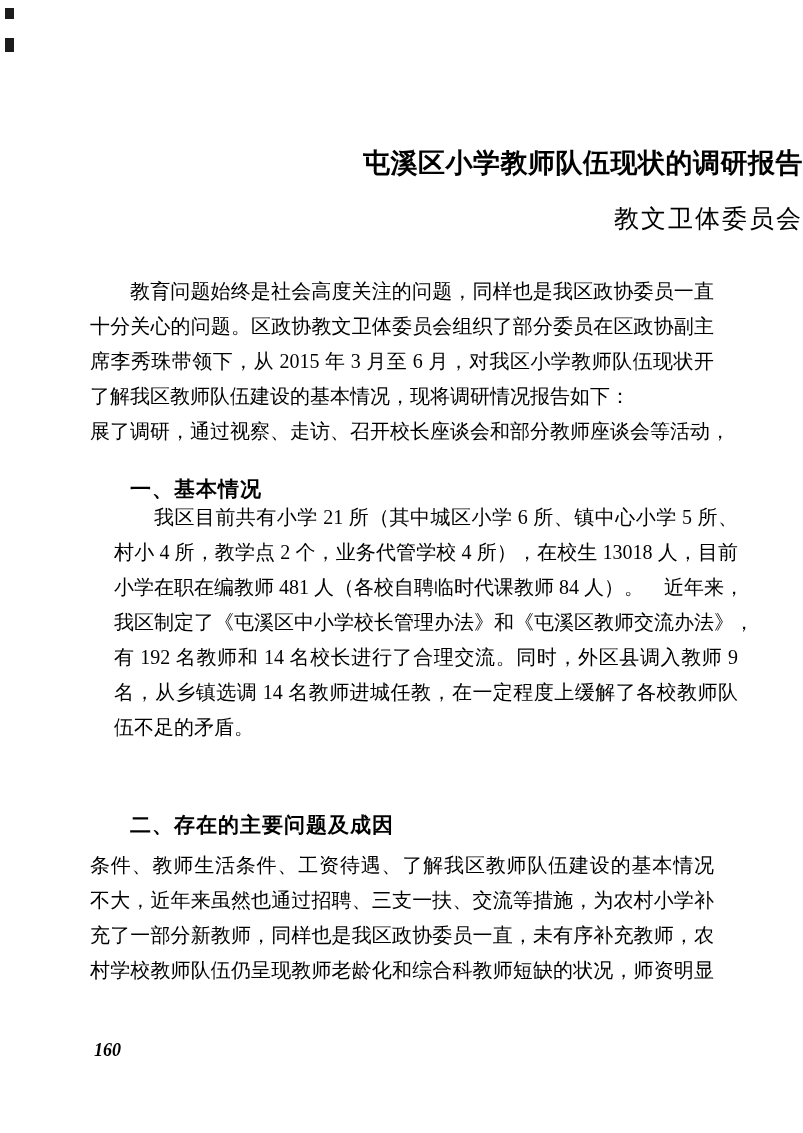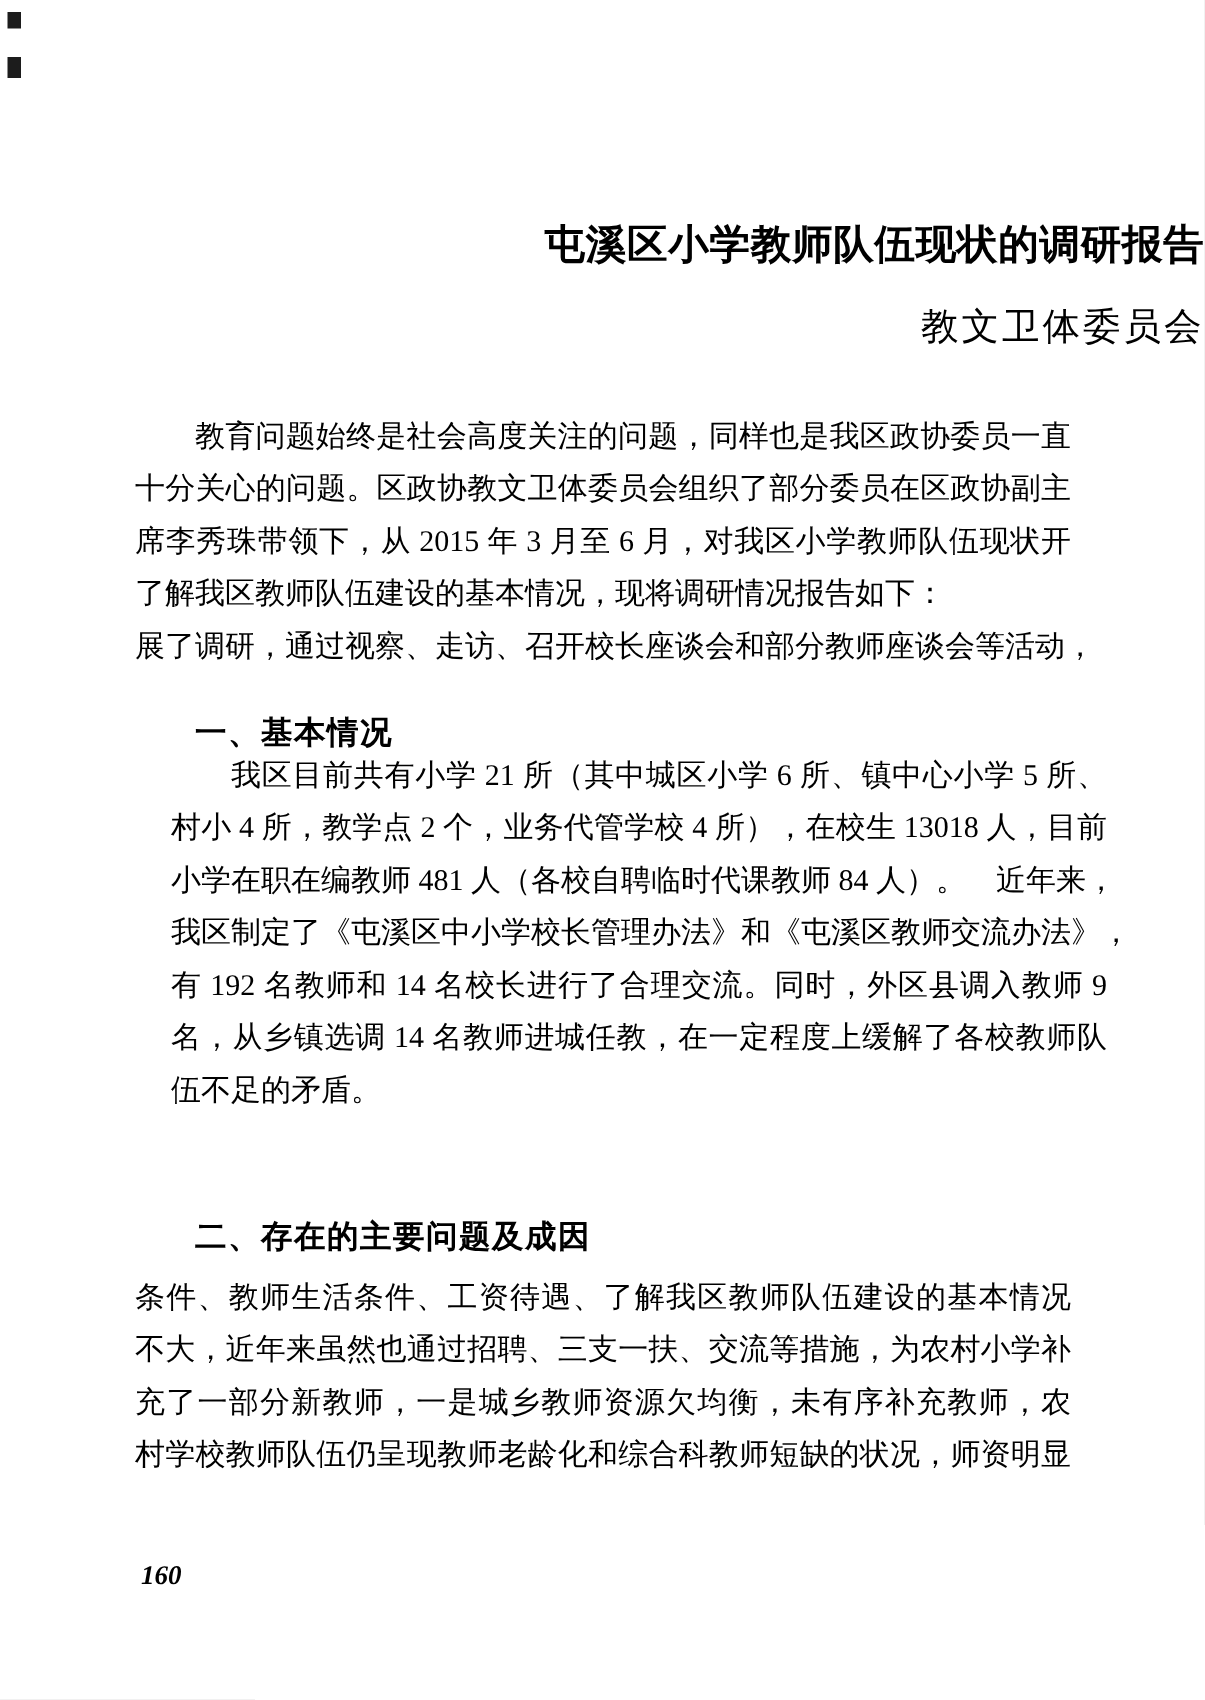--- a/index.html
+++ b/index.html
@@ -119,19 +119,19 @@
     <div class="line short">伍不足的矛盾。</div>
   </div>
 
   <div class="para h2">
     <div class="heading">二、存在的主要问题及成因</div>
   </div>
 
   <div class="para para3">
     <div class="line">条件、教师生活条件、工资待遇、了解我区教师队伍建设的基本情况</div>
     <div class="line">不大，近年来虽然也通过招聘、三支一扶、交流等措施，为农村小学补</div>
-    <div class="line">充了一部分新教师，一是城乡教师资源欠均衡，未有序补充教师，农</div>
+    <div class="line">充了一部分新教师，同样也是我区政协委员一直，未有序补充教师，农</div>
     <div class="line">村学校教师队伍仍呈现教师老龄化和综合科教师短缺的状况，师资明显</div>
   </div>
 
   <div class="page-number">160</div>
 
 </div>
 
 </body></html>

